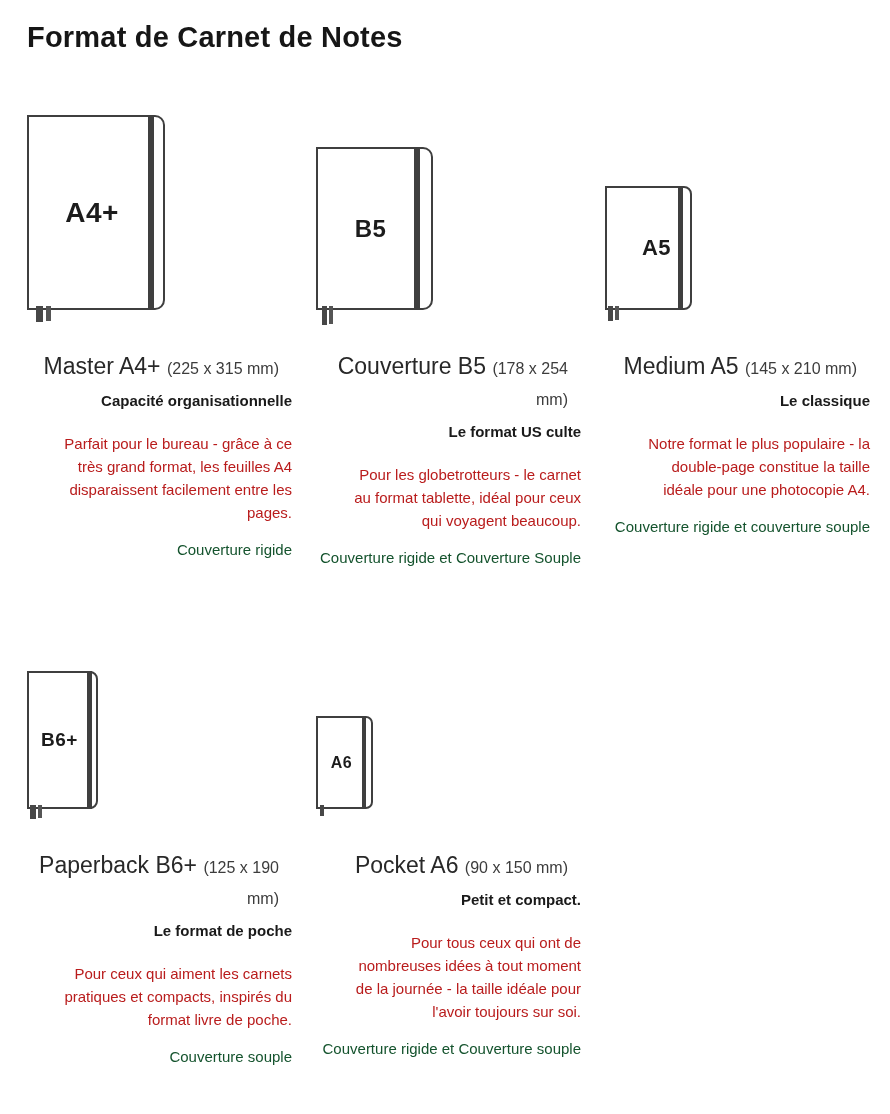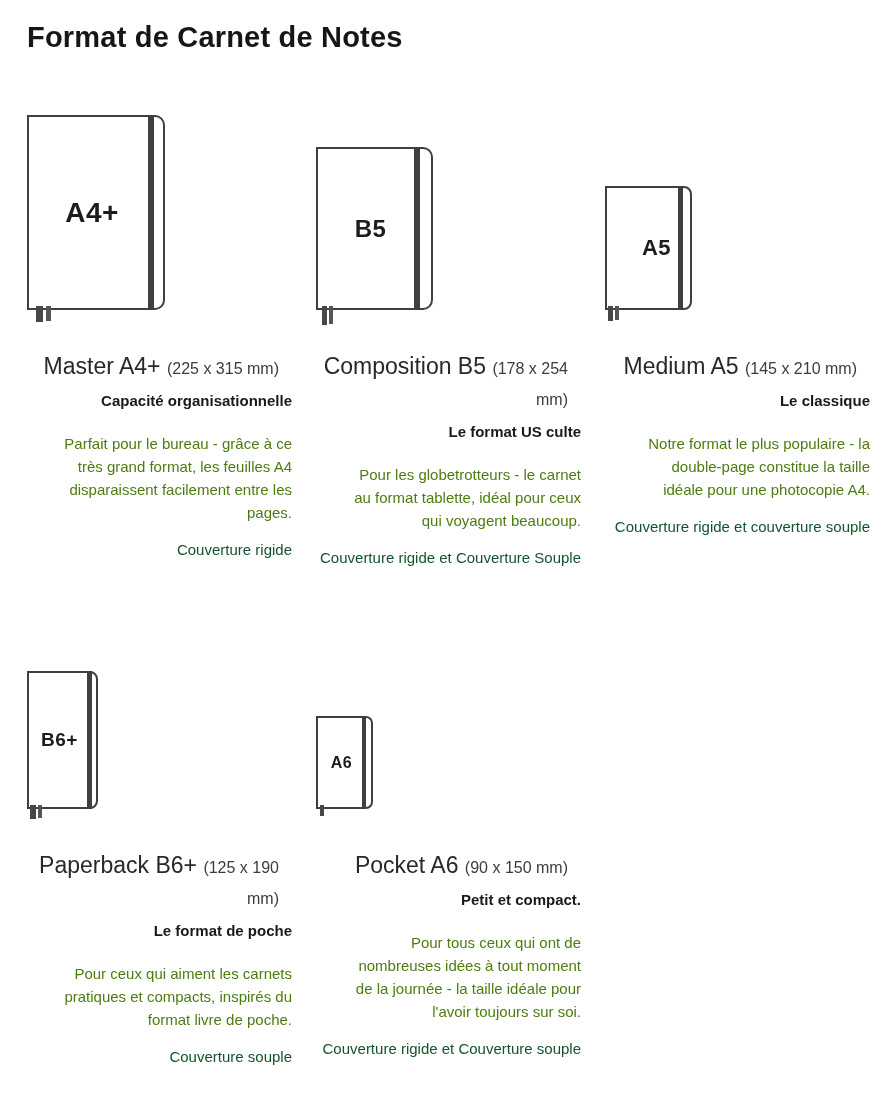--- a/index.html
+++ b/index.html
@@ -109,21 +109,21 @@
     margin-top: 8px;
     font-size: 15px;
     line-height: 19px;
     font-weight: bold;
     color: #1a1a1a;
   }
   .card-desc {
     margin-top: 22px;
     font-size: 15px;
     line-height: 23px;
-    color: #4d7c0f;
+    color: #b91c1c;
     margin-left: 24px;
   }
   .card-cover {
     margin-top: 14px;
     font-size: 15px;
     line-height: 23px;
     color: #14532d;
   }
 </style>
 </head>
@@ -155,21 +155,21 @@
     <div class="card">
       <div class="illus">
         <div class="notebook nb-b5">
           <span class="nb-label">B5</span>
           <span class="band"></span>
           <span class="ribbon r1"></span>
           <span class="ribbon r2"></span>
         </div>
       </div>
       <div class="card-text">
-        <h2 class="card-title"><span>Composition B5</span> <span class="card-dims">(178 x 254 mm)</span></h2>
+        <h2 class="card-title"><span>Couverture B5</span> <span class="card-dims">(178 x 254 mm)</span></h2>
         <div class="card-subtitle">Le format US culte</div>
         <div class="card-desc">Pour les globetrotteurs - le carnet au format tablette, idéal pour ceux qui voyagent beaucoup.</div>
         <div class="card-cover">Couverture rigide et Couverture Souple</div>
       </div>
     </div>
 
     <div class="card">
       <div class="illus">
         <div class="notebook nb-a5">
           <span class="nb-label">A5</span>

